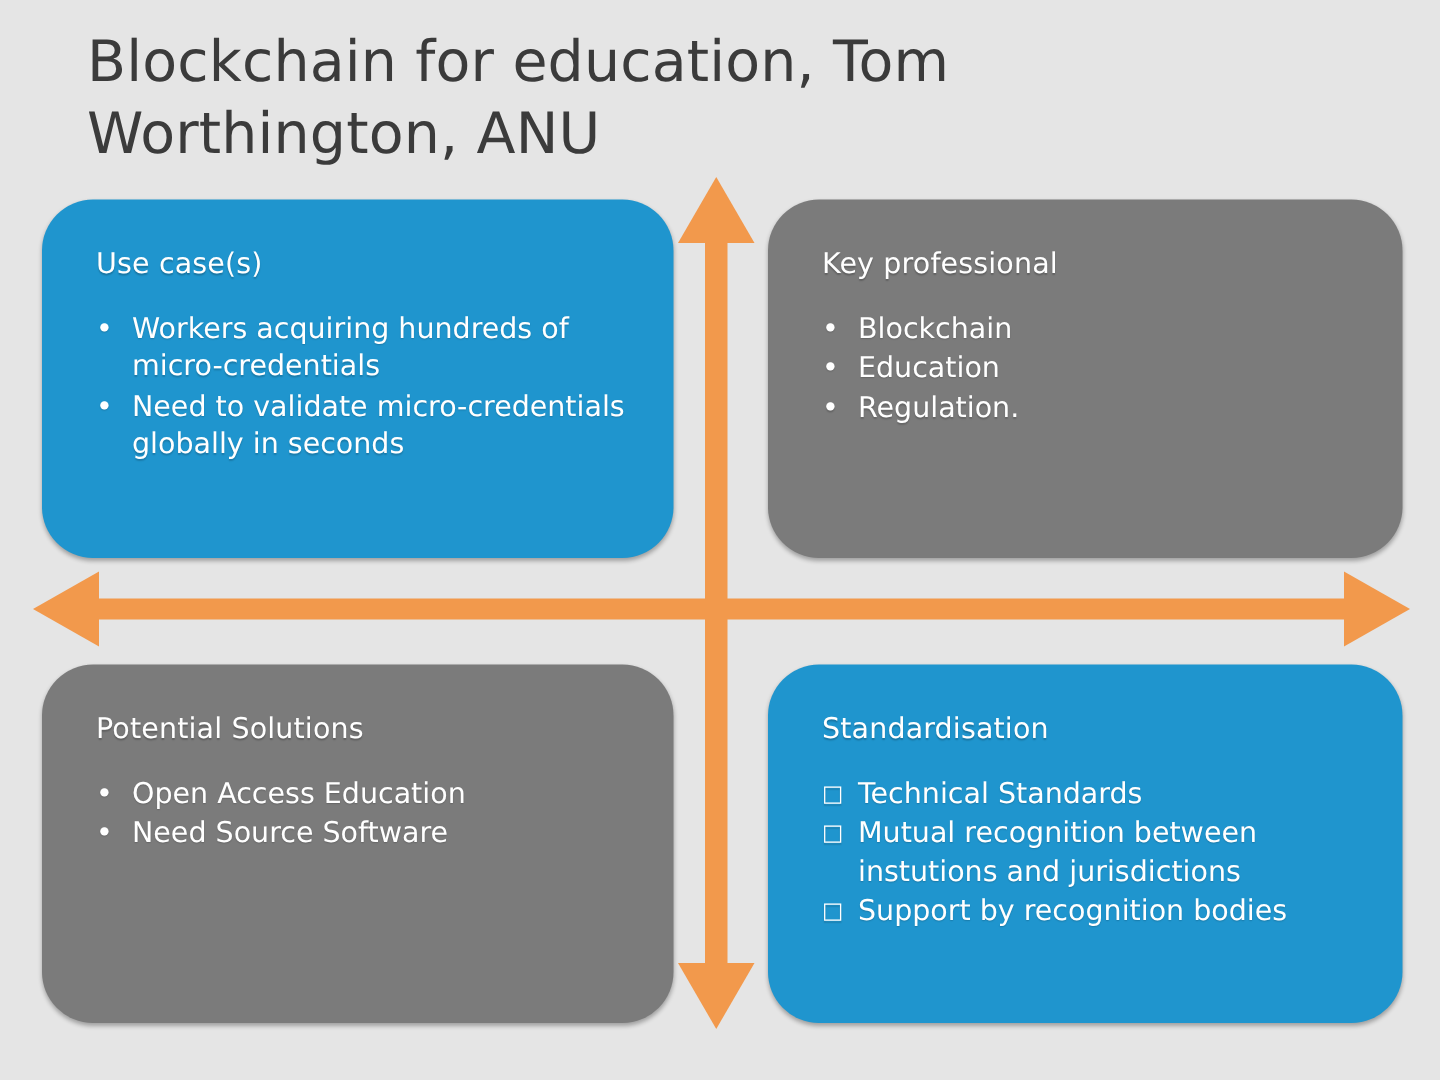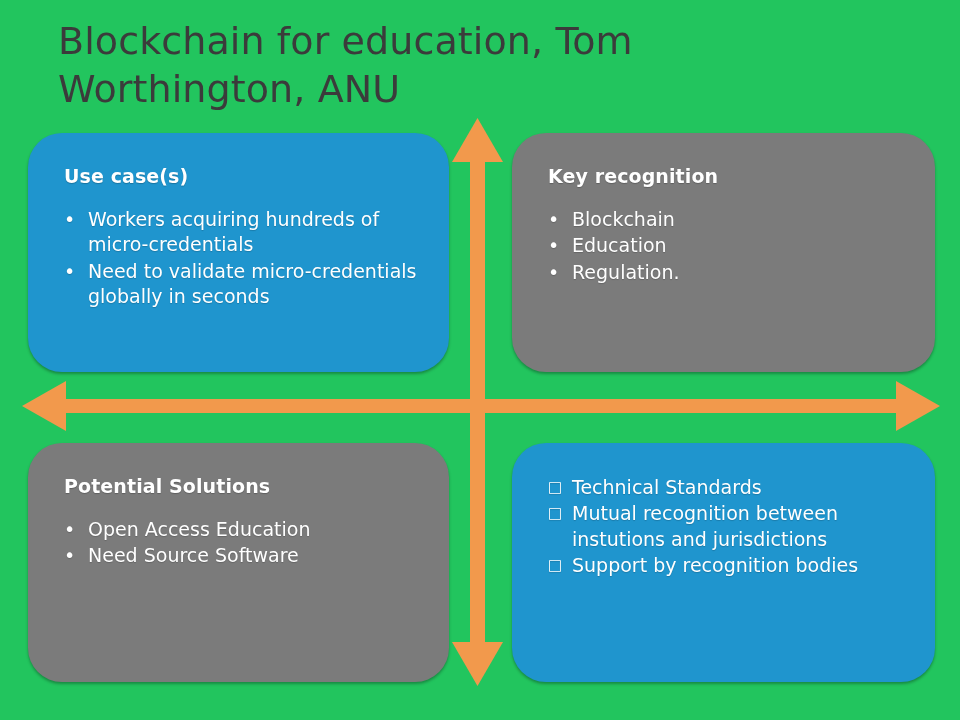--- a/index.html
+++ b/index.html
@@ -12,21 +12,21 @@
     height: 720px;
     overflow: hidden;
     font-family: "DejaVu Sans", sans-serif;
     position: relative;
   }
 
   #slide {
     position: relative;
     width: 960px;
     height: 720px;
-    background: #22c55e;
+    background: #e5e5e5;
   }
 
   
   #slide-title {
     position: absolute;
     left: 58px;
     top: 18px;
     width: 860px;
     font-family: "DejaVu Sans", sans-serif;
     font-size: 38px;
@@ -59,21 +59,21 @@
   .quad.gray { background: #7b7b7b; }
 
   .quad-tl { left: 28px;  top: 133px; width: 421px; height: 239px; }
   .quad-tr { left: 512px; top: 133px; width: 423px; height: 239px; }
   .quad-bl { left: 28px;  top: 443px; width: 421px; height: 239px; padding-left: 36px; }
   .quad-br { left: 512px; top: 443px; width: 423px; height: 239px; }
 
   .quad-heading {
     font-family: "DejaVu Sans", sans-serif;
     font-size: 19px;
-    font-weight: bold;
+    font-weight: normal;
     color: #ffffff;
     margin: 0 0 20px 0;
     letter-spacing: 0.1px;
     text-shadow: 0 1px 1px rgba(0,0,0,0.22);
   }
 
   .bullet-list {
     list-style: none;
     margin: 0;
     padding: 0;
@@ -135,21 +135,21 @@
         <span class="bullet-text">Workers acquiring hundreds of micro-credentials</span>
       </li>
       <li class="bullet-row">
         <span class="bullet-mark">•</span>
         <span class="bullet-text">Need to validate micro-credentials globally in seconds</span>
       </li>
     </ul>
   </div>
 
   <div class="quad gray quad-tr">
-    <div class="quad-heading">Key recognition</div>
+    <div class="quad-heading">Key professional</div>
     <ul class="bullet-list">
       <li class="bullet-row">
         <span class="bullet-mark">•</span>
         <span class="bullet-text">Blockchain</span>
       </li>
       <li class="bullet-row">
         <span class="bullet-mark">•</span>
         <span class="bullet-text">Education</span>
       </li>
       <li class="bullet-row">
@@ -167,20 +167,21 @@
         <span class="bullet-text">Open Access Education</span>
       </li>
       <li class="bullet-row">
         <span class="bullet-mark">•</span>
         <span class="bullet-text">Need Source Software</span>
       </li>
     </ul>
   </div>
 
   <div class="quad blue quad-br">
+    <div class="quad-heading">Standardisation</div>
     <ul class="bullet-list">
       <li class="bullet-row">
         <span class="bullet-mark tofu">□</span>
         <span class="bullet-text">Technical Standards</span>
       </li>
       <li class="bullet-row">
         <span class="bullet-mark tofu">□</span>
         <span class="bullet-text">Mutual recognition between instutions and jurisdictions</span>
       </li>
       <li class="bullet-row">

